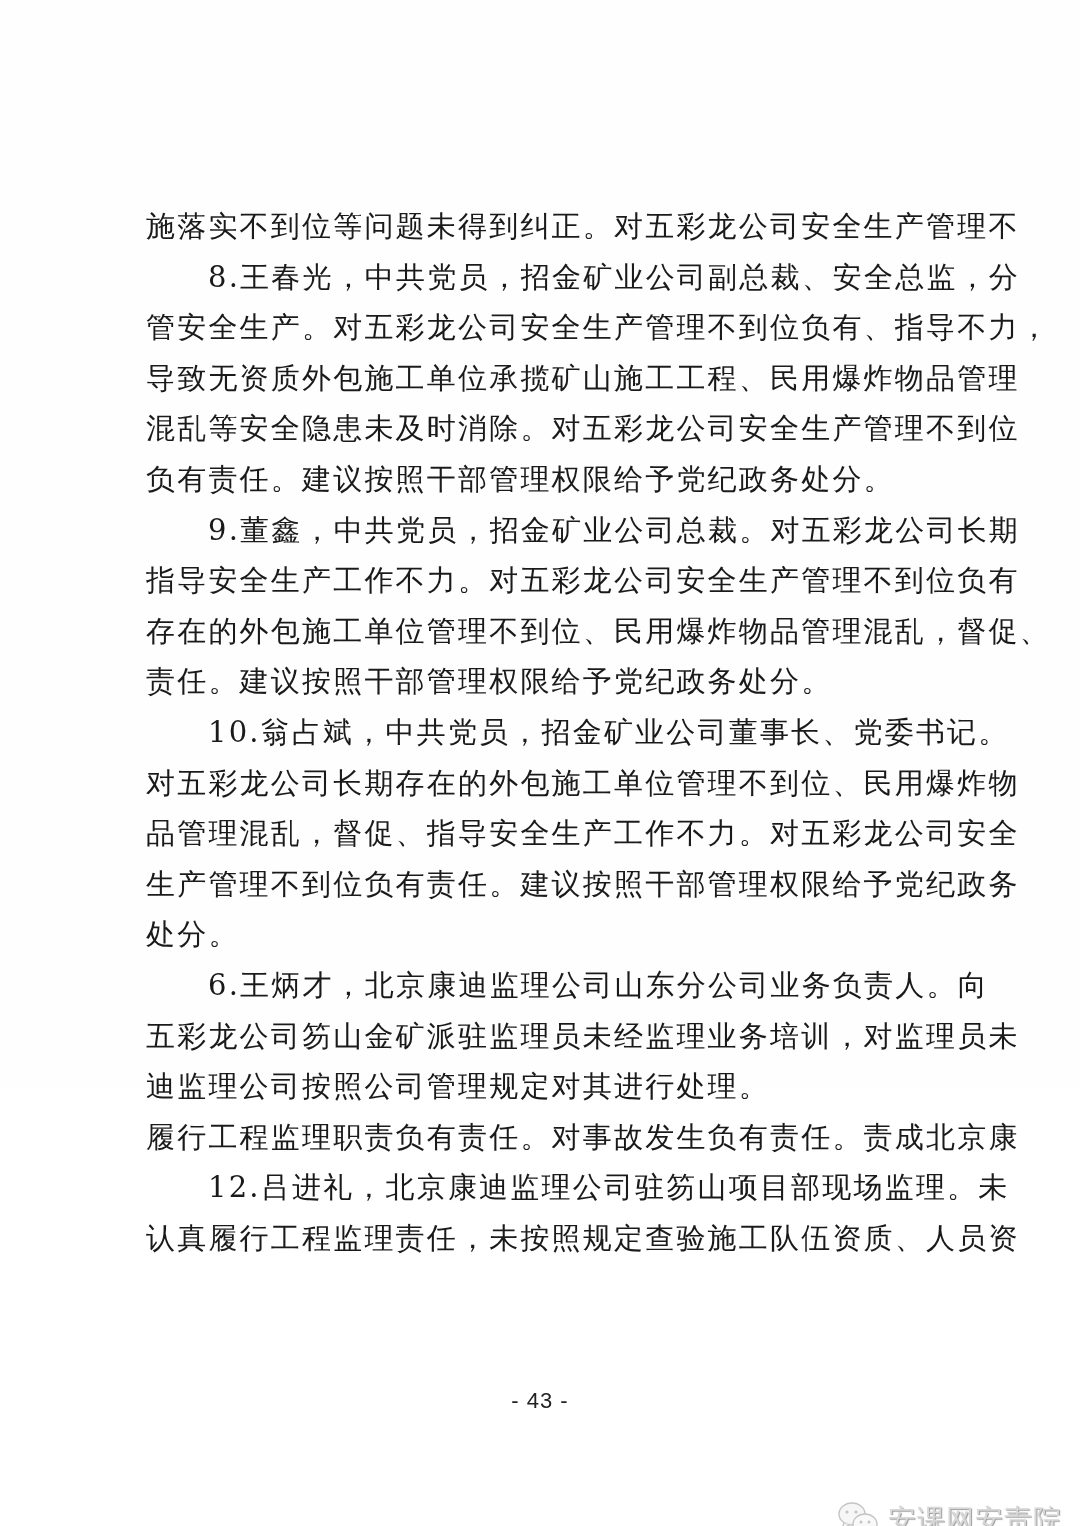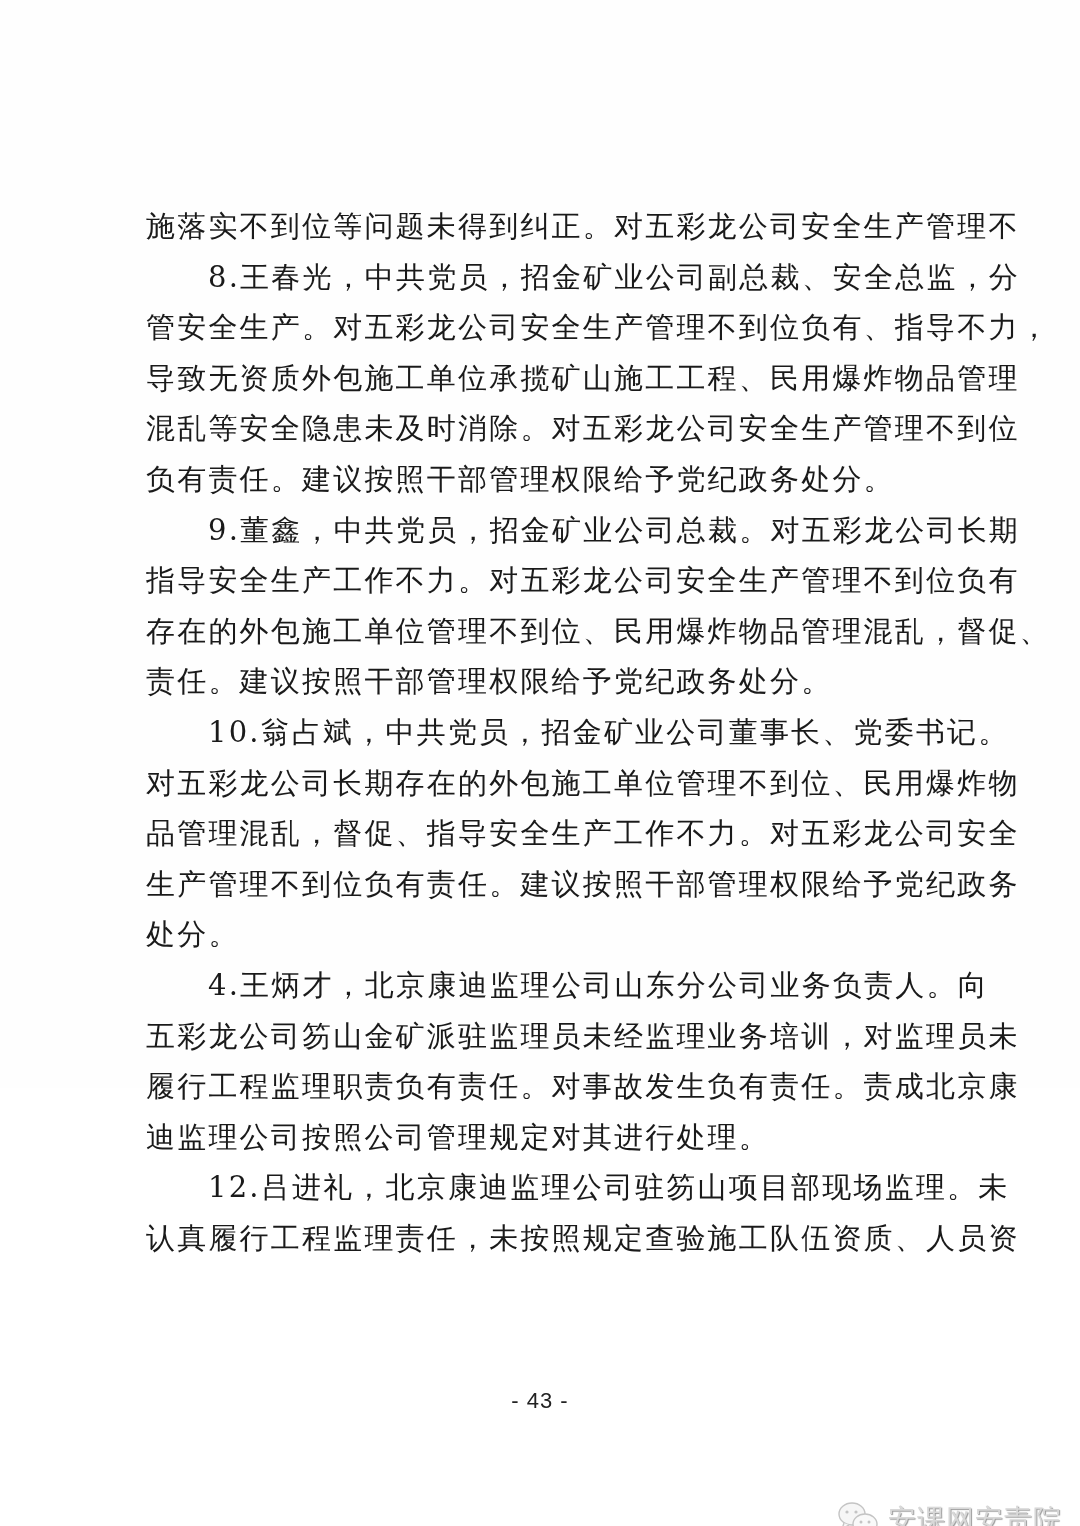--- a/index.html
+++ b/index.html
@@ -86,24 +86,24 @@
     <span class="line">负有责任。建议按照干部管理权限给予党纪政务处分。</span>
     <span class="line indent">9.董鑫，中共党员，招金矿业公司总裁。对五彩龙公司长期</span>
     <span class="line">指导安全生产工作不力。对五彩龙公司安全生产管理不到位负有</span>
     <span class="line">存在的外包施工单位管理不到位、民用爆炸物品管理混乱，督促、</span>
     <span class="line">责任。建议按照干部管理权限给予党纪政务处分。</span>
     <span class="line indent">10.翁占斌，中共党员，招金矿业公司董事长、党委书记。</span>
     <span class="line">对五彩龙公司长期存在的外包施工单位管理不到位、民用爆炸物</span>
     <span class="line">品管理混乱，督促、指导安全生产工作不力。对五彩龙公司安全</span>
     <span class="line">生产管理不到位负有责任。建议按照干部管理权限给予党纪政务</span>
     <span class="line">处分。</span>
-    <span class="line indent">4.王炳才，北京康迪监理公司山东分公司业务负责人。向</span>
+    <span class="line indent">6.王炳才，北京康迪监理公司山东分公司业务负责人。向</span>
     <span class="line">五彩龙公司笏山金矿派驻监理员未经监理业务培训，对监理员未</span>
+    <span class="line">迪监理公司按照公司管理规定对其进行处理。</span>
     <span class="line">履行工程监理职责负有责任。对事故发生负有责任。责成北京康</span>
-    <span class="line">迪监理公司按照公司管理规定对其进行处理。</span>
     <span class="line indent">12.吕进礼，北京康迪监理公司驻笏山项目部现场监理。未</span>
     <span class="line">认真履行工程监理责任，未按照规定查验施工队伍资质、人员资</span>
   </div>
 
   <div class="page-number">- 43 -</div>
 
   <div class="watermark">
     <span class="watermark-icon">
       <svg width="44" height="40" viewBox="0 0 44 40">
         <ellipse cx="16" cy="14" rx="13" ry="11" fill="#f6f6f6" stroke="#c4c4c4" stroke-width="1.4"></ellipse>

